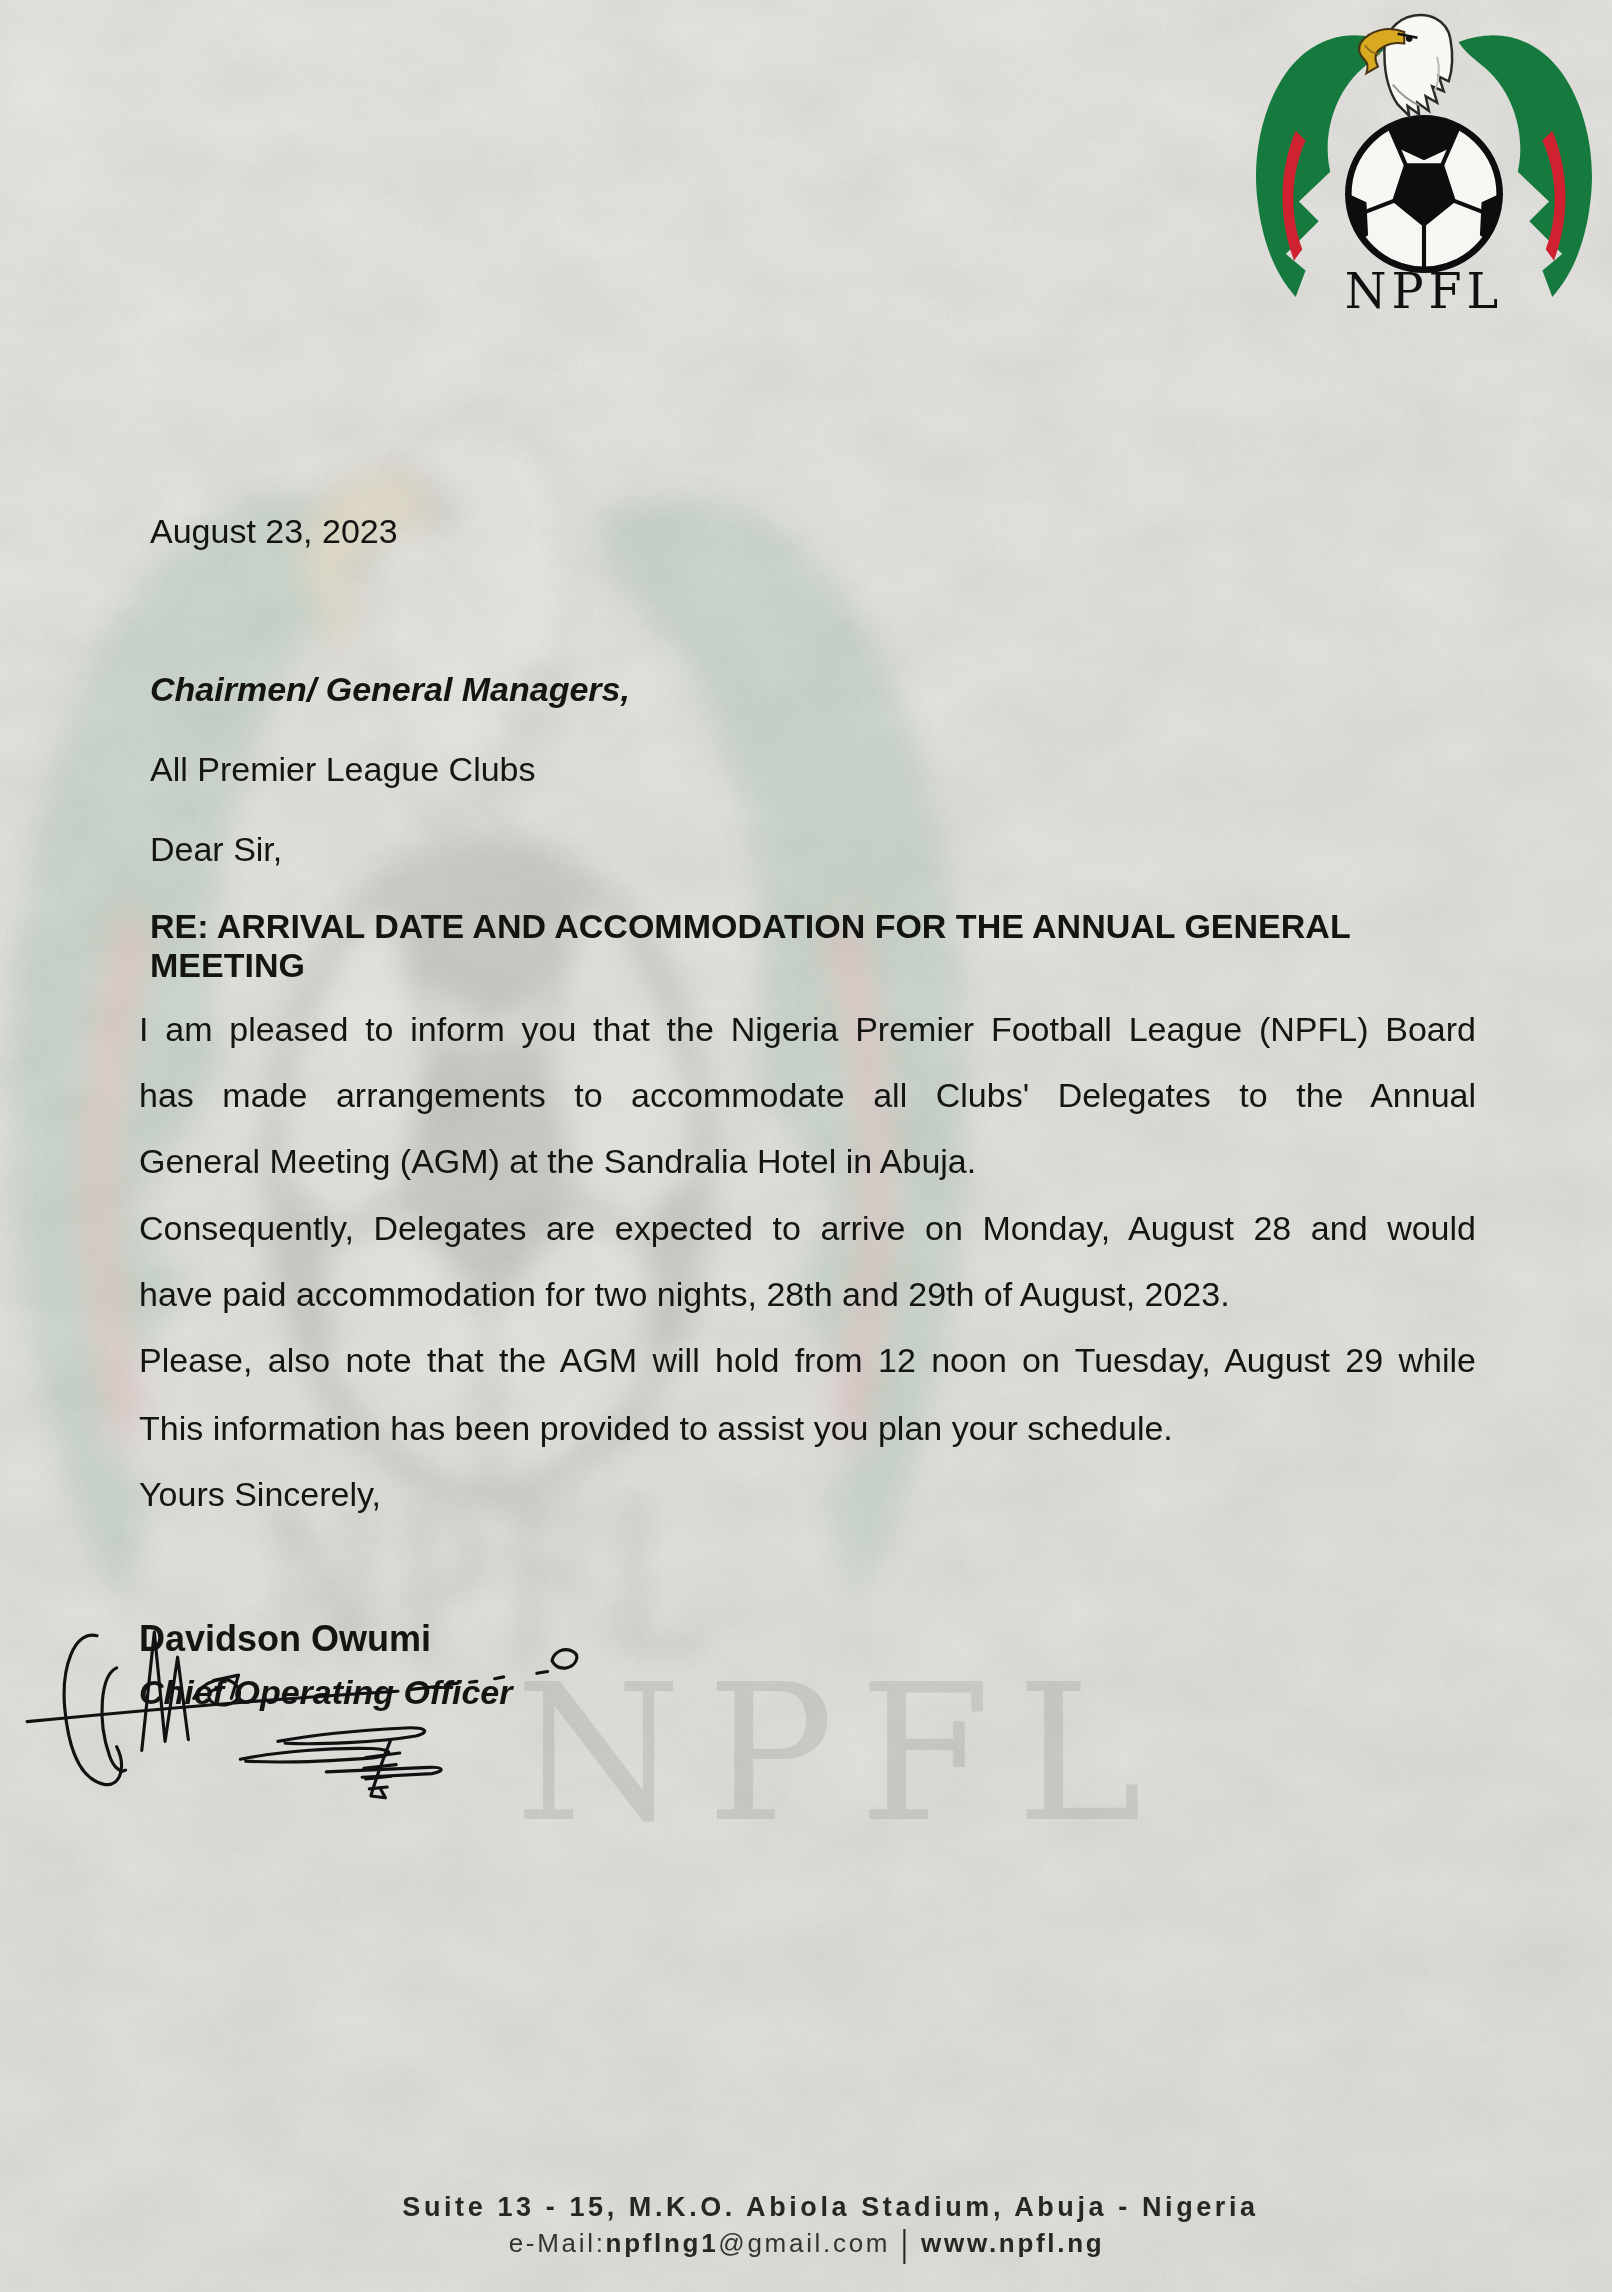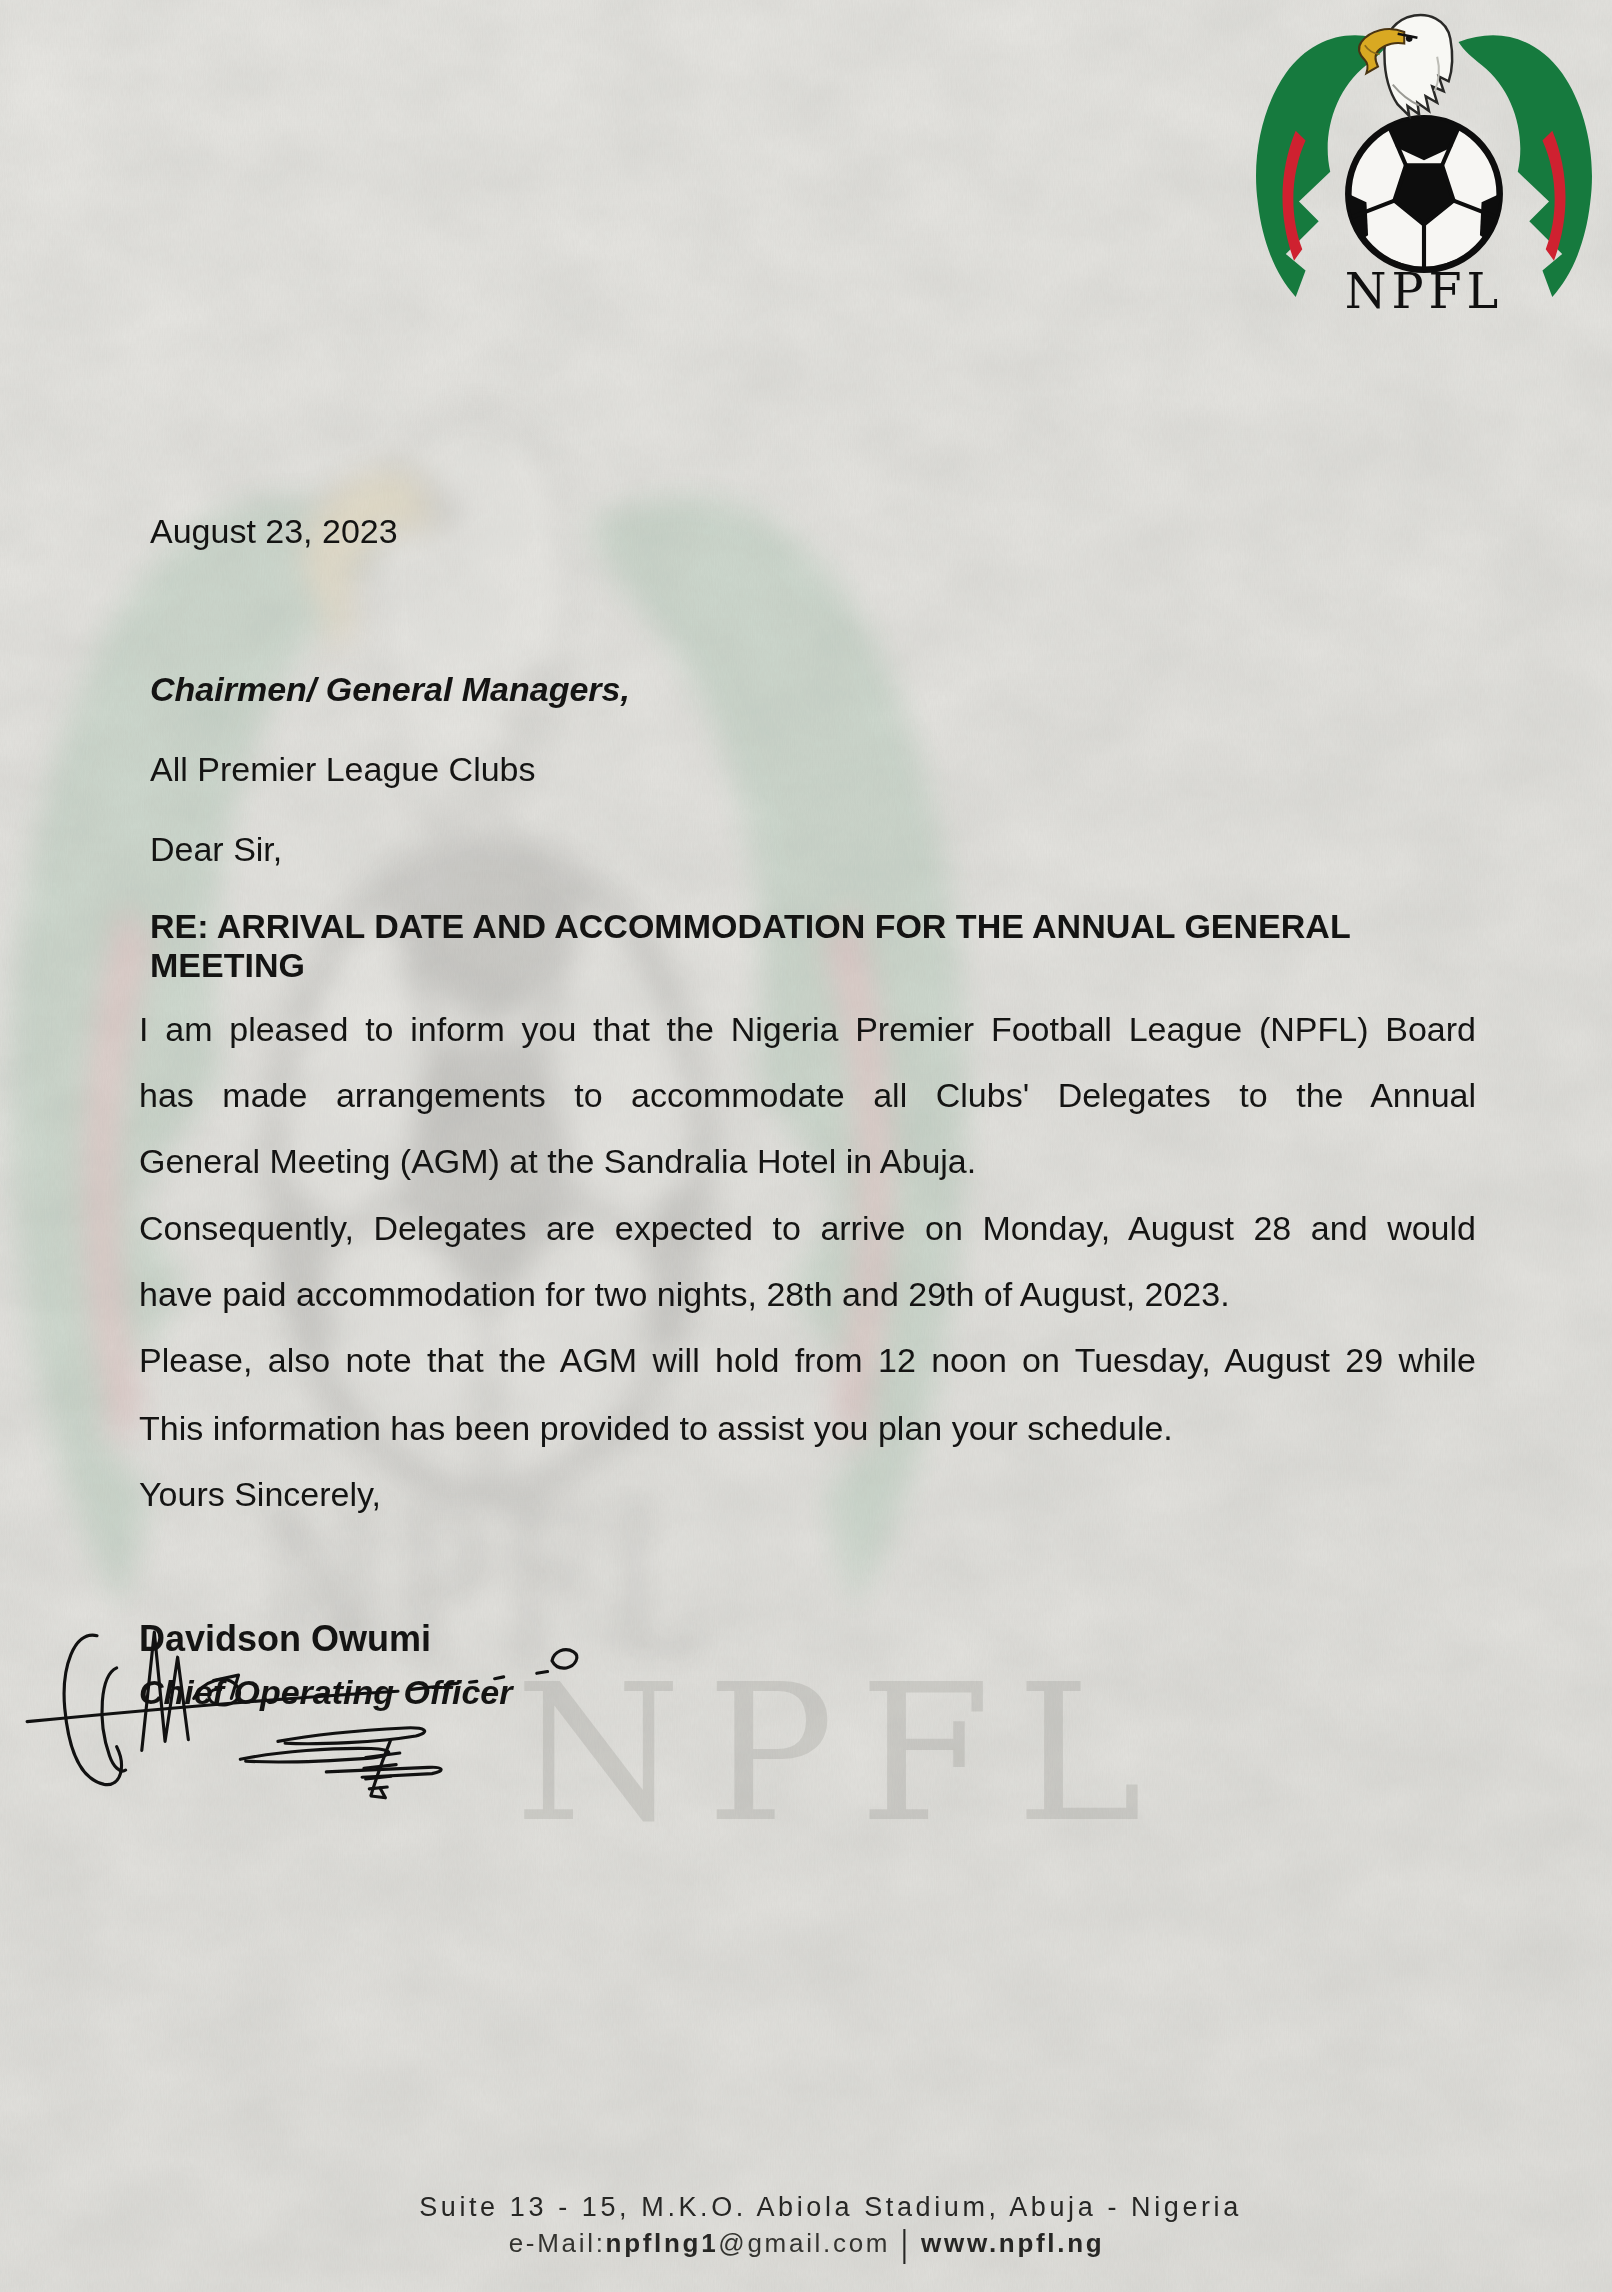--- a/index.html
+++ b/index.html
@@ -26,21 +26,21 @@
   .para.t0{margin-top:0px;}
   .para.t2{margin-top:1.8px;}
   .line{min-height:66px;}
   .line.just{text-align:justify;text-align-last:justify;}
   .sig-space{height:90px;}
   .signatory-name{font-weight:bold;font-size:36px;line-height:43px;}
   .signatory-title{font-weight:bold;font-style:italic;font-size:34px;line-height:41px;margin-top:12.5px;}
   .signature{position:absolute;left:10.7px;top:1605px;width:627px;height:202px;}
   
   .footer{position:absolute;left:0;right:0;top:2192px;text-align:center;color:#262624;}
-  .footer-line1{font-size:27px;font-weight:normal;letter-spacing:3.6px;padding-left:48px;}
+  .footer-line1{font-size:27px;font-weight:bold;letter-spacing:3.6px;padding-left:48px;}
   .footer-line2{font-size:26px;letter-spacing:2.7px;margin-top:5.4px;}
   .fw-b{font-weight:bold;}
   .fw-r{font-weight:normal;color:#33332f;}
   .sep{display:inline-block;transform:scaleY(1.45);font-weight:normal;margin:0 10.7px;}
 </style>
 </head>
 <body>
 
 <div class="page">
 

